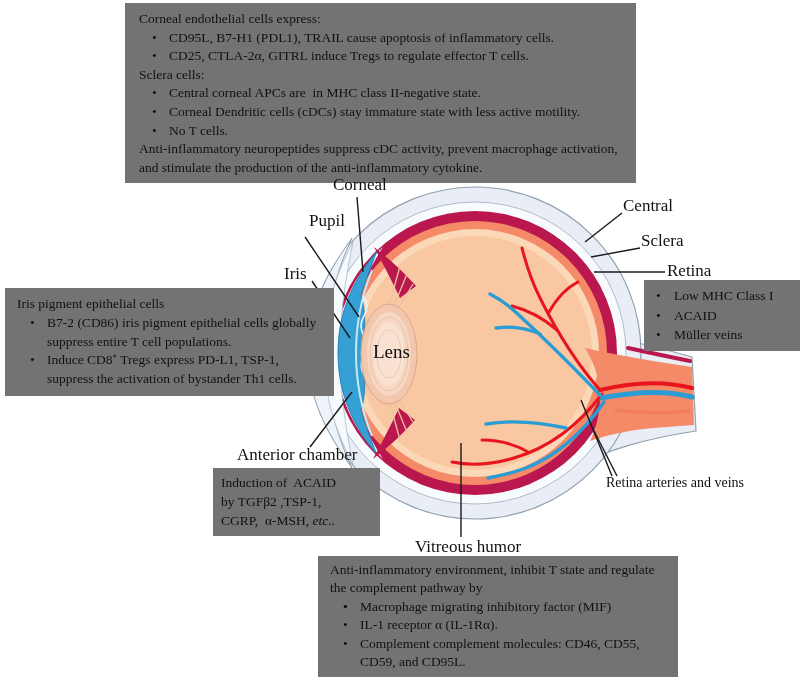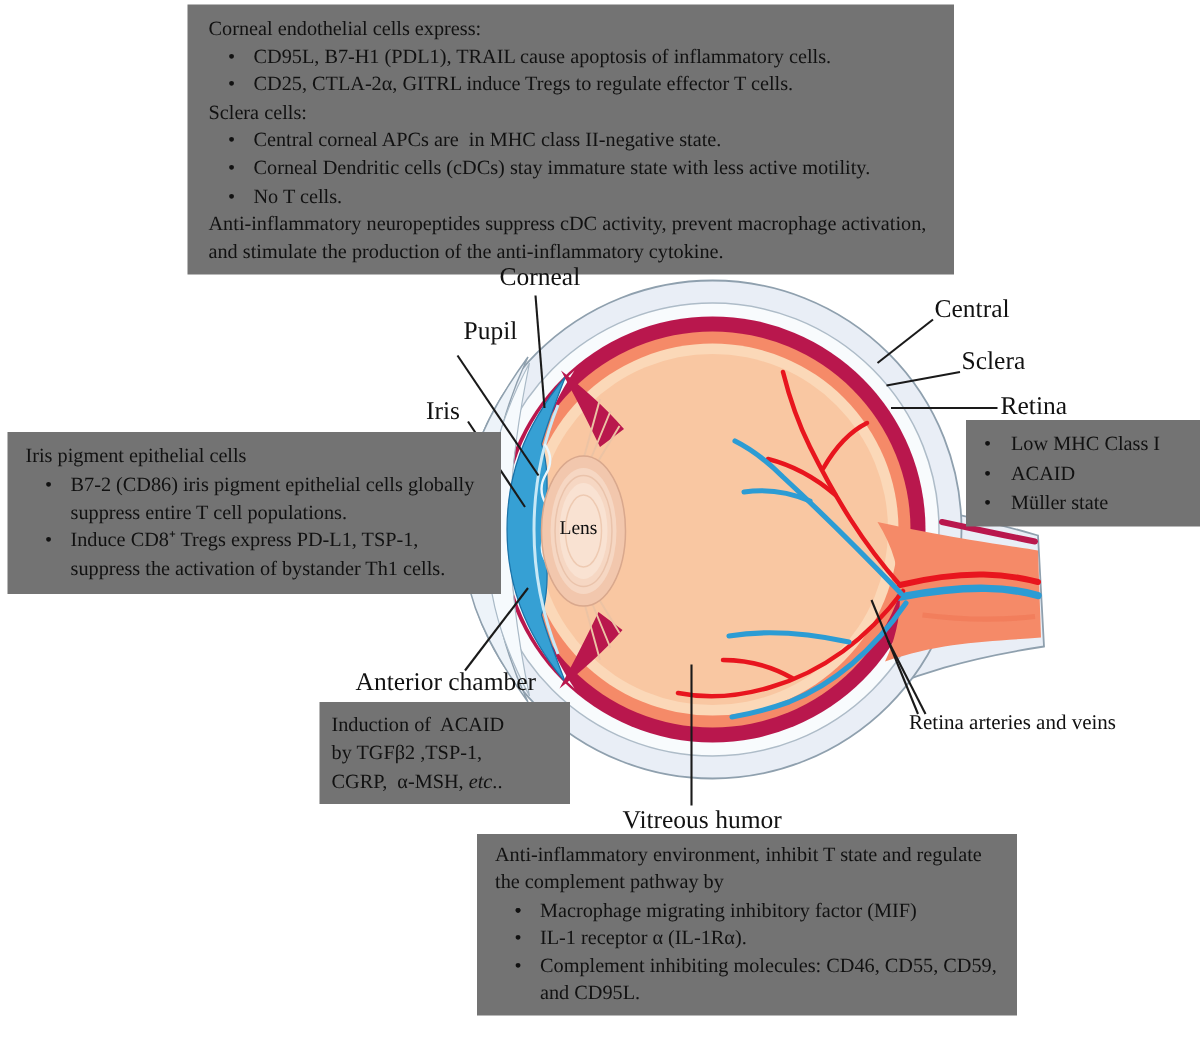--- a/index.html
+++ b/index.html
@@ -15,21 +15,21 @@
   .lbl{position:absolute;font-size:17px;white-space:nowrap;line-height:16px;}
   .it{font-style:italic;}
   #box-corneal{left:125px;top:3px;width:487px;padding:7px 10px 6px 14px;}
   #box-iris{left:5px;top:288px;width:309px;padding:7px 8px 7px 12px;line-height:18.8px;}
   #box-acaid{left:213px;top:468px;width:153px;padding:5px 6px 6px 8px;line-height:19px;}
   #box-retina{left:644px;top:280px;width:152px;padding:6px 4px;line-height:19.5px;}
   #box-vitreous{left:318px;top:556px;width:340px;padding:5px 8px 6px 12px;line-height:18.4px;}
   #lbl-corneal{left:333px;top:177px;}
   #lbl-pupil{left:273px;top:213px;margin-left:36px;}
   #lbl-iris{left:284px;top:266px;}
-  #lbl-lens{left:373px;top:344px;font-size:13px;}
+  #lbl-lens{left:373px;top:344px;font-size:19px;}
   #lbl-sclera{left:623px;top:198px;}
   #lbl-choroid{left:641px;top:233px;}
   #lbl-retina{left:667px;top:263px;}
   #lbl-anterior{left:237px;top:447px;}
   #lbl-vitreous{left:415px;top:539px;}
   #lbl-vessels{left:606px;top:475px;font-size:14px;}
 </style>
 </head>
 <body>
 
@@ -136,29 +136,29 @@
 
 <div class="note" id="box-acaid">
   <div class="line">Induction of  ACAID</div>
   <div class="line">by TGFβ2 ,TSP-1,</div>
   <div class="line"><span>CGRP,  α-MSH, </span><span class="it">etc</span><span>..</span></div>
 </div>
 
 <div class="note" id="box-retina">
   <div class="line b2"><span class="dot">•</span><span>Low MHC Class I</span></div>
   <div class="line b2"><span class="dot">•</span><span>ACAID</span></div>
-  <div class="line b2"><span class="dot">•</span><span>Müller state</span></div>
+  <div class="line b2"><span class="dot">•</span><span>Müller veins</span></div>
 </div>
 
 <div class="note" id="box-vitreous">
   <div class="line">Anti-inflammatory environment, inhibit T state and regulate the complement pathway by</div>
   <div class="line b"><span class="dot">•</span></div>
   <div class="line b"><span class="dot">•</span><span>Macrophage migrating inhibitory factor (MIF)</span></div>
   <div class="line b"><span class="dot">•</span><span>IL-1 receptor α (IL-1Rα).</span></div>
-  <div class="line b"><span class="dot">•</span><span>Complement inhibiting molecules: CD46, CD55, CD59, and CD95L.</span></div>
+  <div class="line b"><span class="dot">•</span><span>Complement complement molecules: CD46, CD55, CD59, and CD95L.</span></div>
 </div>
 
 <div class="lbl" id="lbl-corneal">Corneal</div>
 <div class="lbl" id="lbl-pupil">Pupil</div>
 <div class="lbl" id="lbl-iris">Iris</div>
 <div class="lbl" id="lbl-lens">Lens</div>
 <div class="lbl" id="lbl-sclera">Central</div>
 <div class="lbl" id="lbl-choroid">Sclera</div>
 <div class="lbl" id="lbl-retina">Retina</div>
 <div class="lbl" id="lbl-anterior">Anterior chamber</div>

